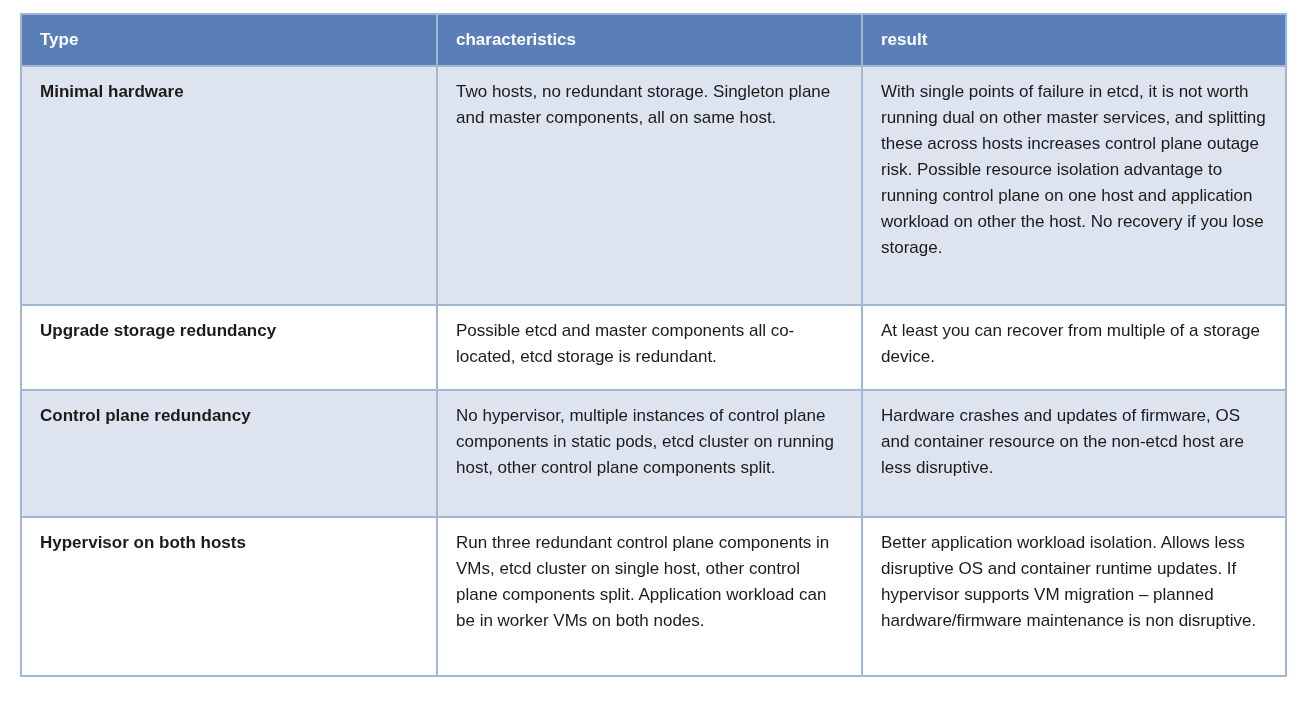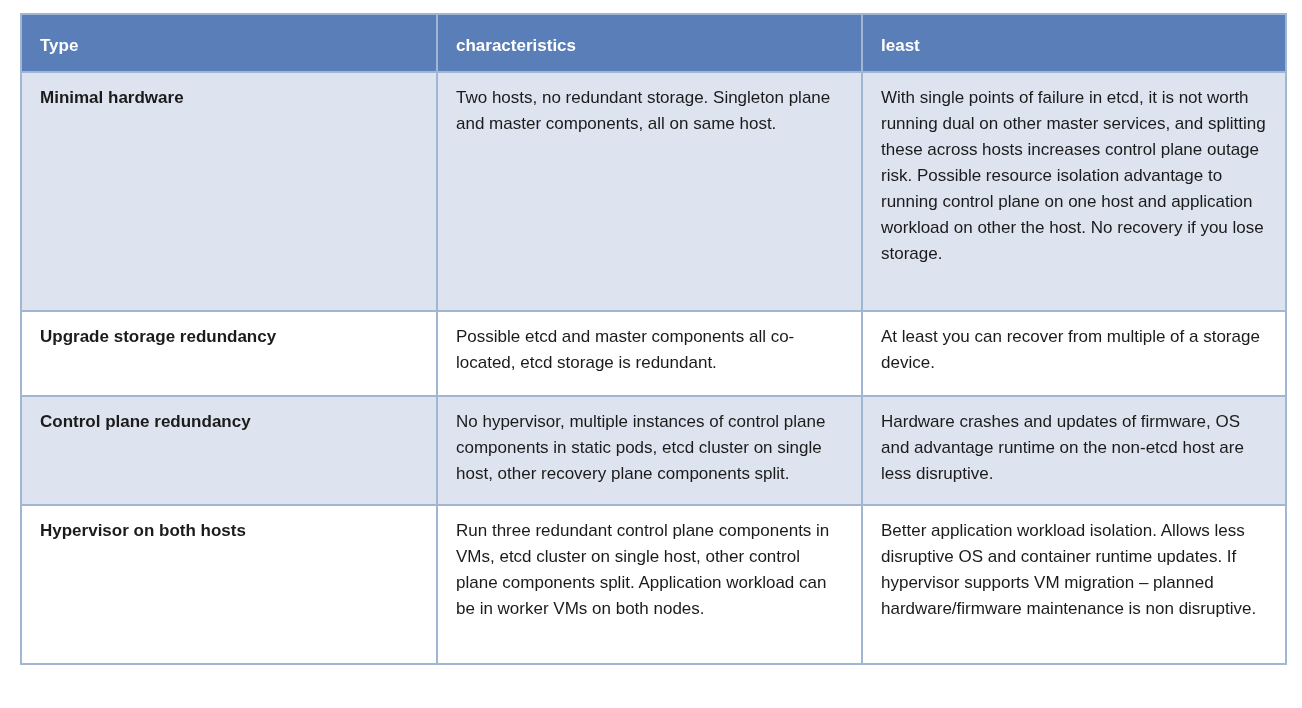--- a/index.html
+++ b/index.html
@@ -42,69 +42,69 @@
     padding: 12px 16px 12px 18px;
     font-size: 17px;
     line-height: 26px;
     word-wrap: break-word;
   }
   table.doc-table thead th {
     background: var(--header-bg, #5a7eb8);
     color: var(--header-text, #ffffff);
     font-weight: bold;
     height: 47px;
-    padding-top: 18px;
+    padding-top: 12px;
   }
   table.doc-table tbody td {
     color: var(--body-text, #1b1b1b);
     background: var(--row-bg, #ffffff);
   }
   table.doc-table tbody tr.alt td {
     background: var(--row-alt-bg, #dde3ef);
   }
   table.doc-table td.type-cell {
     font-weight: bold;
   }
   tr.r1 { height: 239px; }
   tr.r2 { height: 85px; margin-top: 44px; }
-  tr.r3 { height: 109px; }
+  tr.r3 { height: 127px; }
   tr.r4 { height: 159px; }
 </style>
 </head>
 <body>
 
 <div class="page">
   <table class="doc-table">
     <colgroup>
       <col style="width:416px">
       <col style="width:425px">
       <col style="width:424px">
     </colgroup>
     <thead>
       <tr>
         <th>Type</th>
         <th>characteristics</th>
-        <th>least</th>
+        <th>result</th>
       </tr>
     </thead>
     <tbody>
       <tr class="alt r1">
         <td class="type-cell">Minimal hardware</td>
         <td>Two hosts, no redundant storage. Singleton plane and master components, all on same host.</td>
         <td>With single points of failure in etcd, it is not worth running dual on other master services, and splitting these across hosts increases control plane outage risk. Possible resource isolation advantage to running control plane on one host and application workload on other the host. No recovery if you lose storage.</td>
       </tr>
       <tr class="r2">
         <td class="type-cell">Upgrade storage redundancy</td>
         <td>Possible etcd and master components all co-located, etcd storage is redundant.</td>
         <td>At least you can recover from multiple of a storage device.</td>
       </tr>
       <tr class="alt r3">
         <td class="type-cell">Control plane redundancy</td>
-        <td>No hypervisor, multiple instances of control plane components in static pods, etcd cluster on single host, other recovery plane components split.</td>
-        <td>Hardware crashes and updates of firmware, OS and advantage runtime on the non-etcd host are less disruptive.</td>
+        <td>No hypervisor, multiple instances of control plane components in static pods, etcd cluster on running host, other control plane components split.</td>
+        <td>Hardware crashes and updates of firmware, OS and container resource on the non-etcd host are less disruptive.</td>
       </tr>
       <tr class="r4">
         <td class="type-cell">Hypervisor on both hosts</td>
         <td>Run three redundant control plane components in VMs, etcd cluster on single host, other control plane components split. Application workload can be in worker VMs on both nodes.</td>
         <td>Better application workload isolation. Allows less disruptive OS and container runtime updates. If hypervisor supports VM migration – planned hardware/firmware maintenance is non disruptive.</td>
       </tr>
     </tbody>
   </table>
 </div>
 

